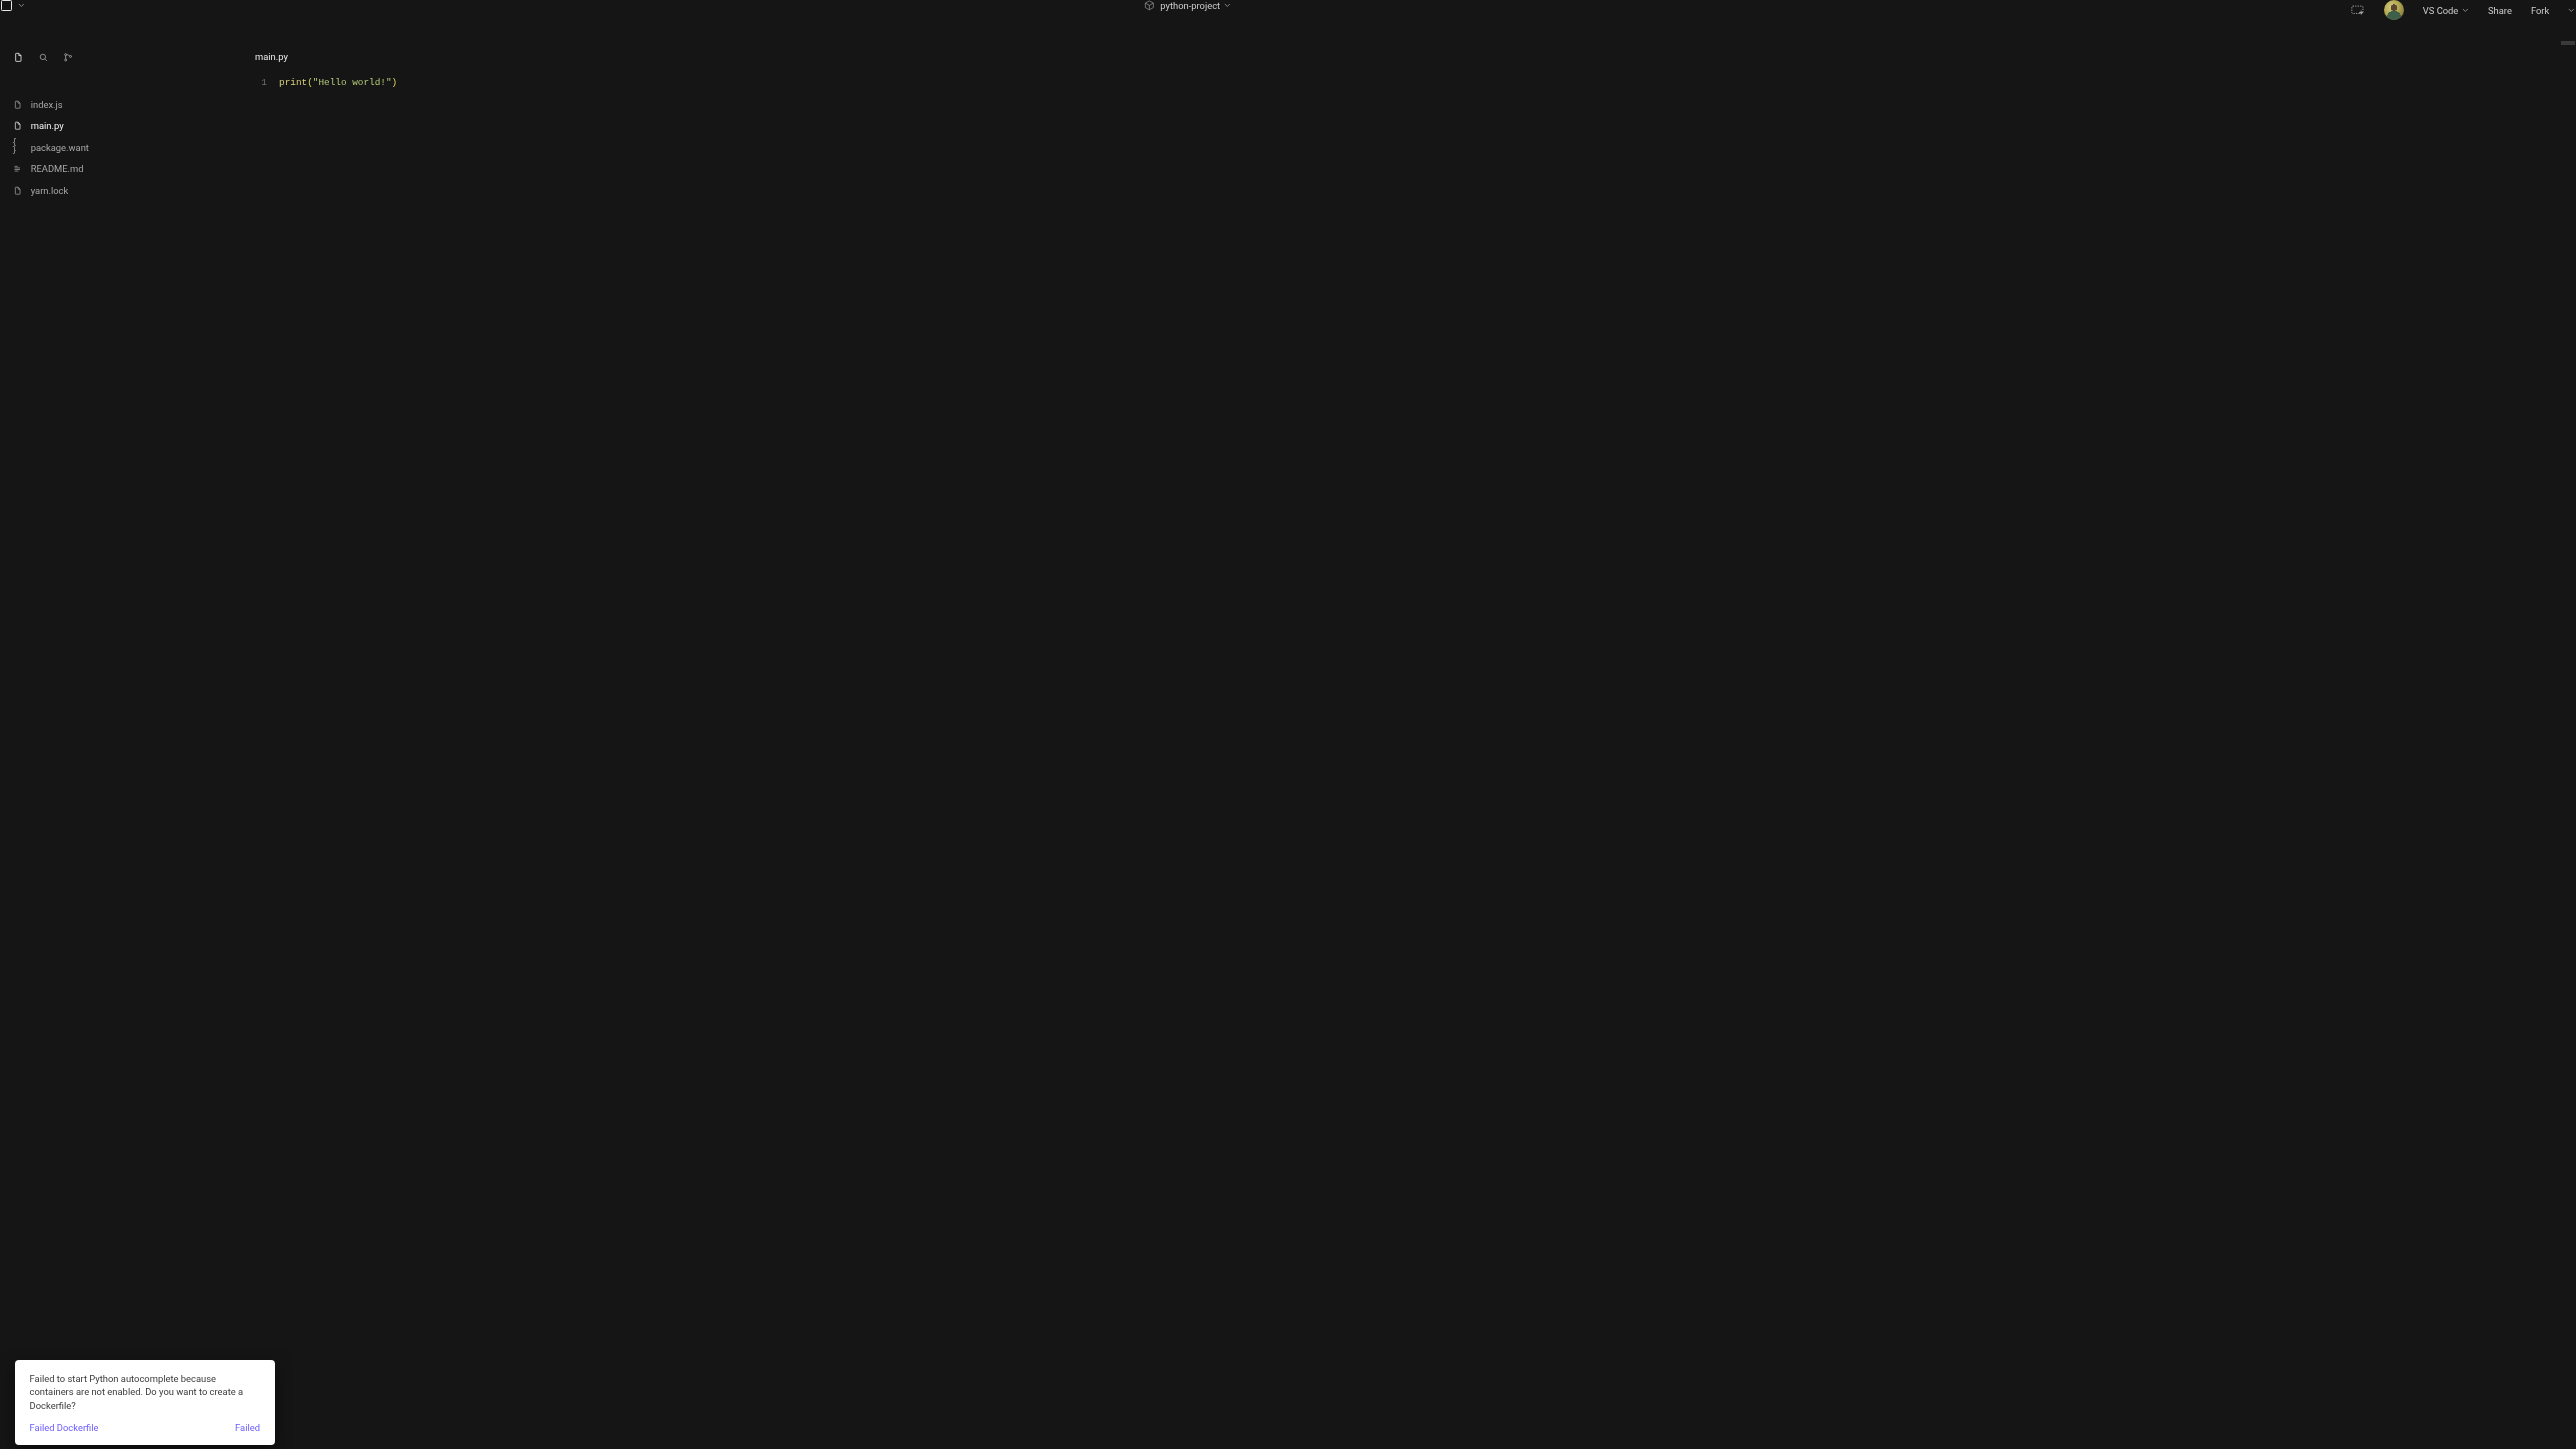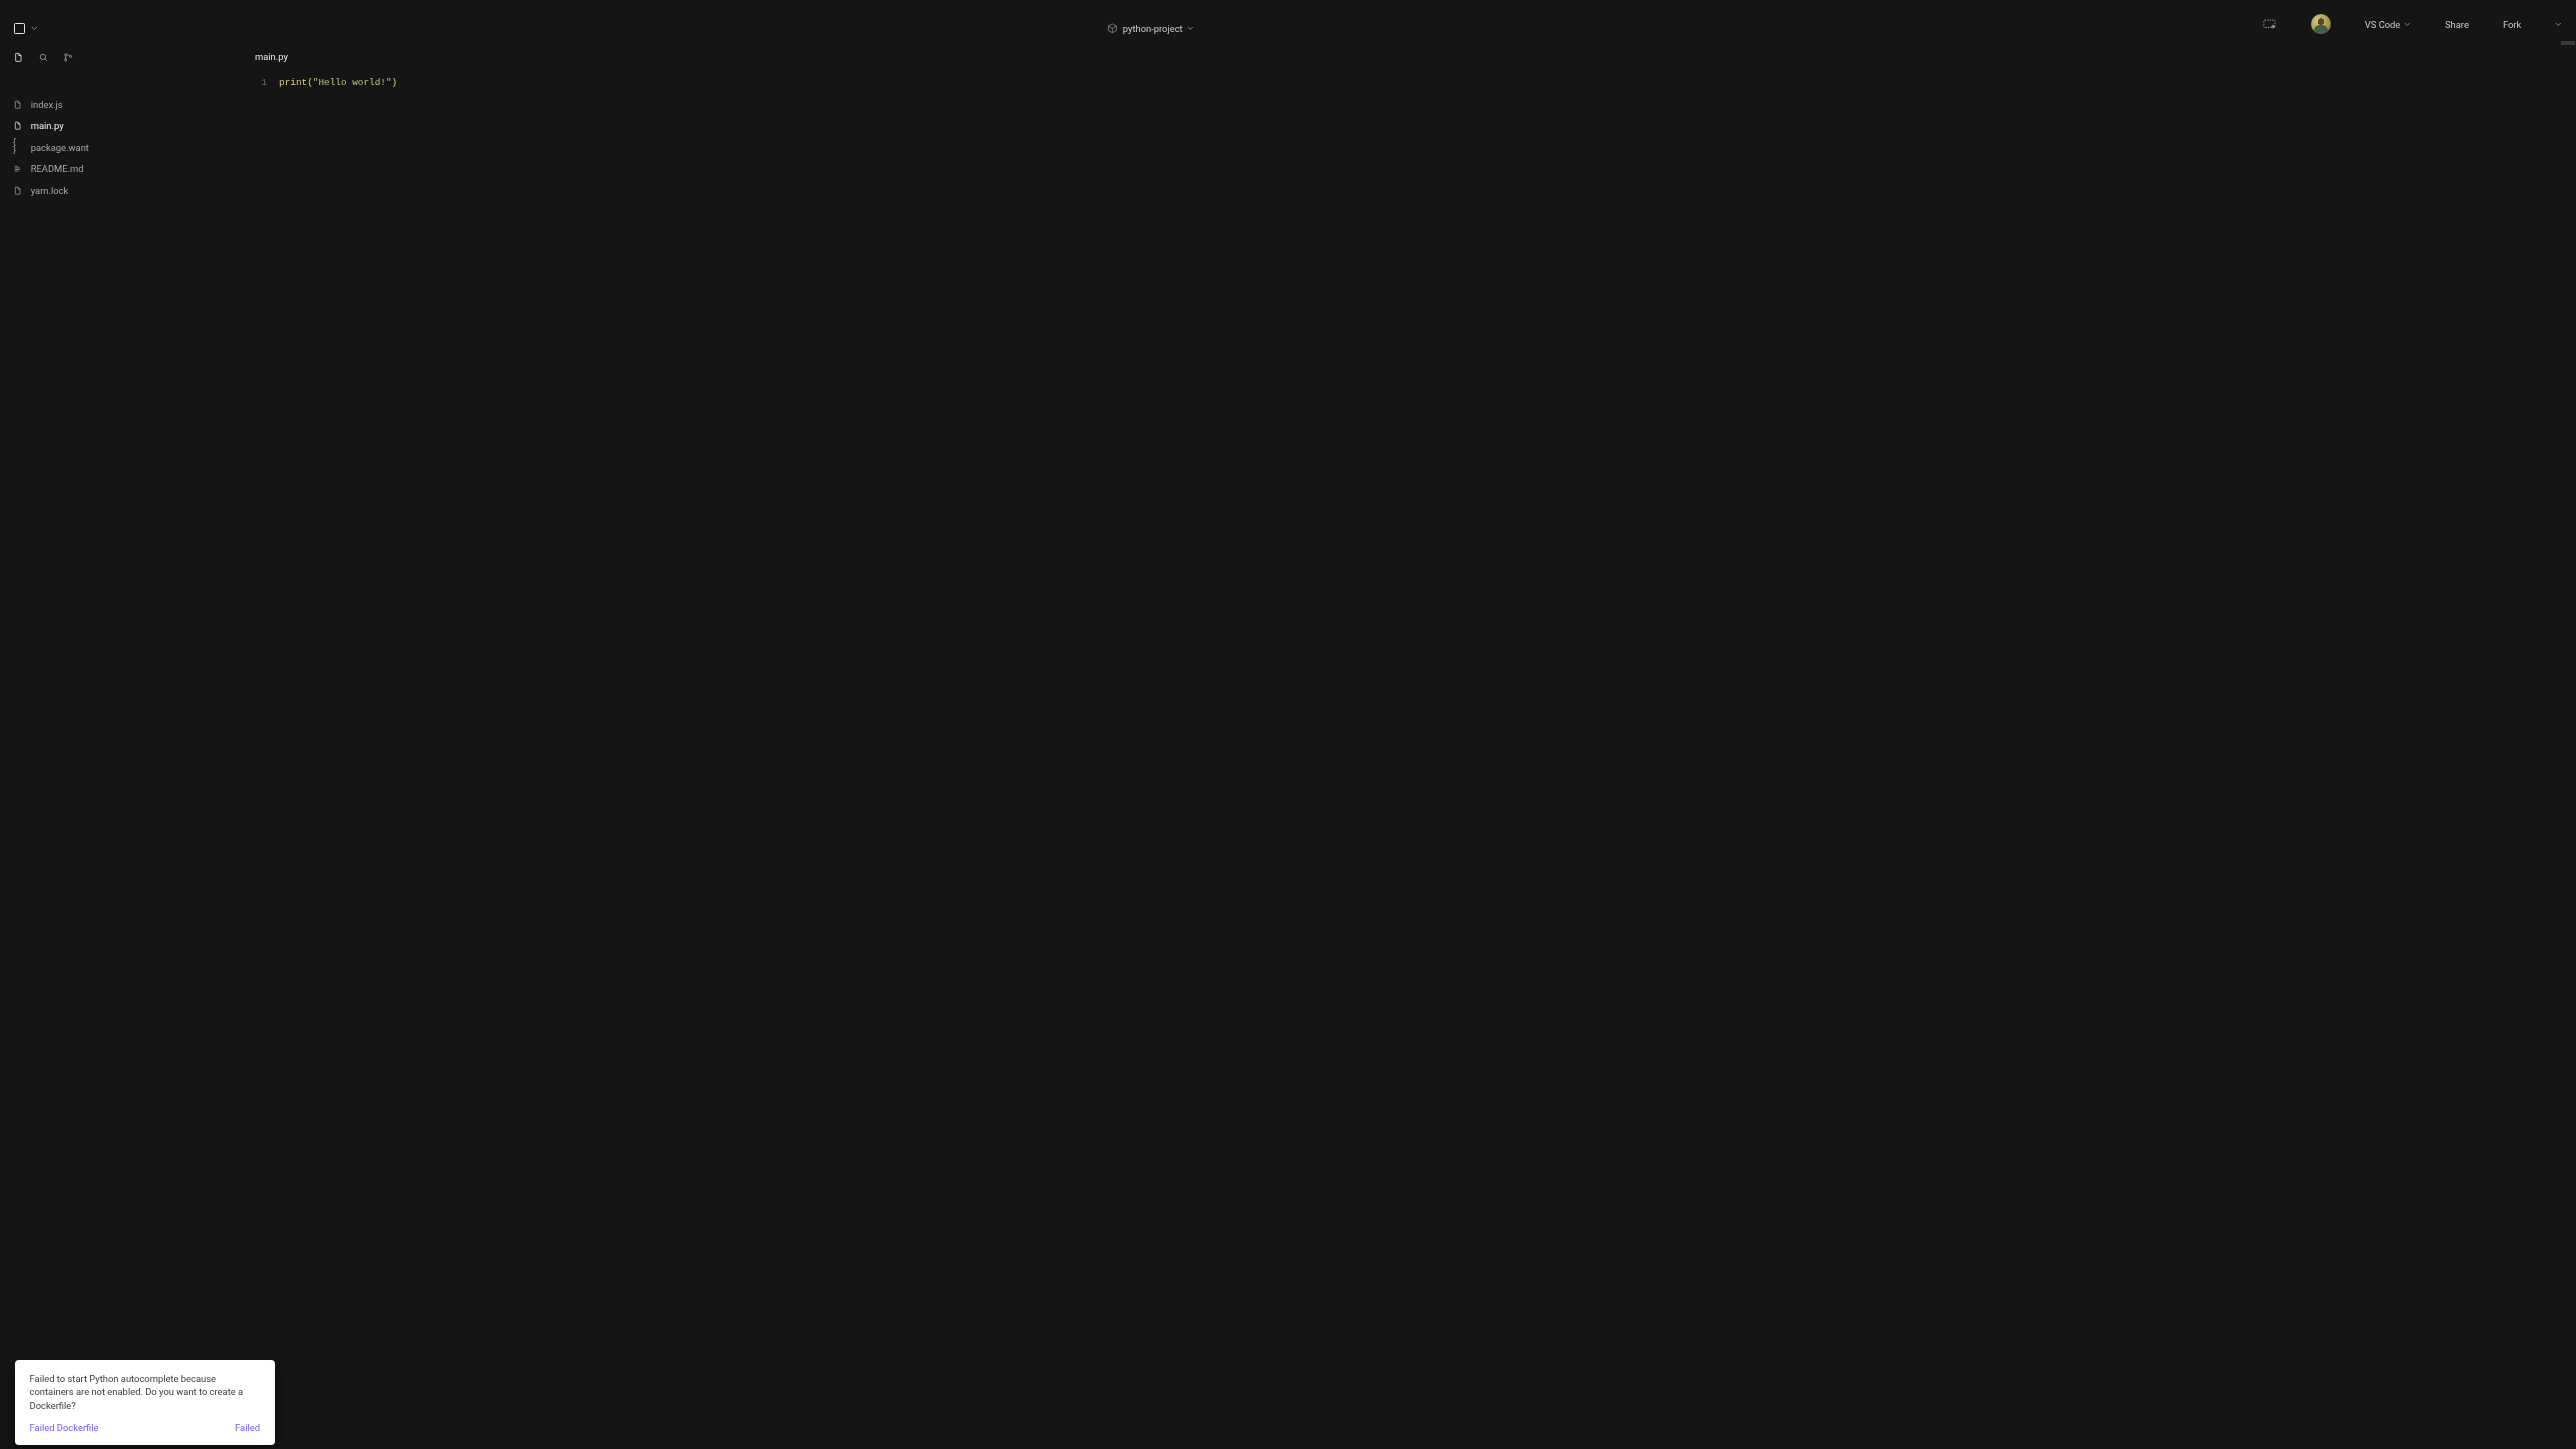--- a/index.html
+++ b/index.html
@@ -11,36 +11,36 @@
     font-family: -apple-system, BlinkMacSystemFont, "Segoe UI", Roboto, "Helvetica Neue", Arial, sans-serif;
     font-size: 9.4px;
     overflow: hidden;
   }
   .app { display: flex; flex-direction: column; height: 100vh; }
 
   
   .topbar {
     height: 34px;
     display: flex;
-    align-items: flex-end;
+    align-items: flex-start;
     justify-content: space-between;
-    padding: 0 14px;
+    padding: 0 1px;
   }
   .topbar-left, .topbar-center, .topbar-right { display: flex; align-items: center; }
   .topbar-left { gap: 6.7px; }
   .logo-box {
     width: 10.7px; height: 10.7px;
     border: 1px solid #e6e6e6;
     border-radius: 1.3px;
   }
   .chev     { color: #999; display:inline-flex; }
   .cube     { color: #999; display:inline-flex; margin-right: 5.4px; }
   .proj-name{ color: #cccccc; margin-right: 4px; }
 
-  .topbar-right { gap: 34px; }
+  .topbar-right { gap: 19px; }
   .hdr-btn  { color: #cccccc; cursor: pointer; display:flex; align-items:center; gap:4px; }
   .monitor-icon { color: #aaa; display:inline-flex; }
   .avatar {
     width: 20px; height: 20px; border-radius: 50%;
     background: radial-gradient(circle at 35% 35%, #d4c97a 0%, #b0a54f 45%, #6b6130 100%);
     position: relative; overflow: hidden;
   }
   .avatar::after{
     content:""; position:absolute; inset:0;
     background:

